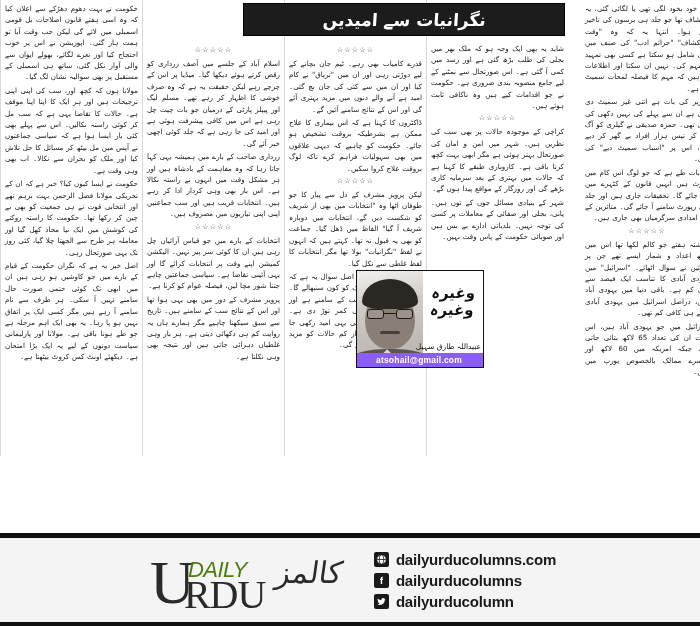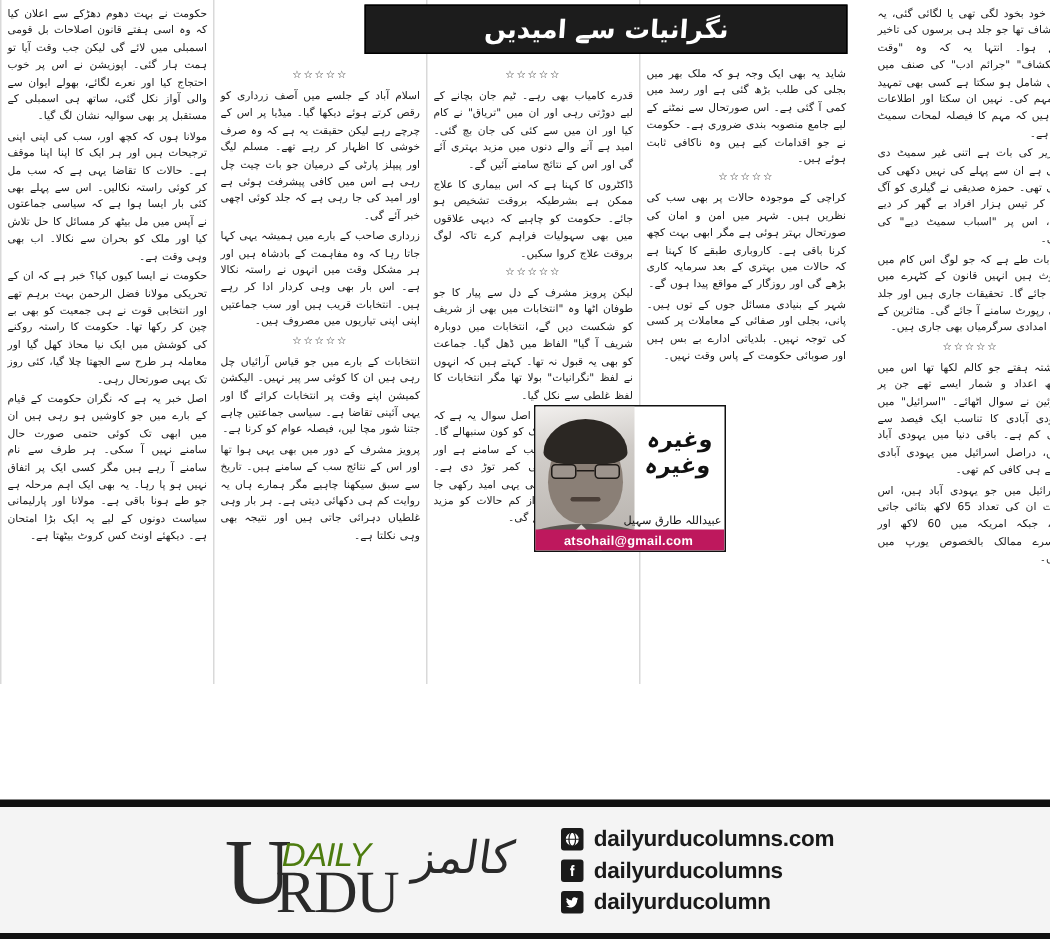--- a/index.html
+++ b/index.html
@@ -197,21 +197,21 @@
     font-family: "DejaVu Sans", sans-serif;
     font-size: 7.5px;
     color: #111;
     text-align: center;
     direction: rtl;
     white-space: nowrap;
   }
   #author-email {
     position: absolute;
     bottom: 0; left: 0; right: 0;
-    background: #be185d;
+    background: #8b5cf6;
     color: #fff;
     font-family: "Liberation Sans", sans-serif;
     font-size: 8.5px;
     font-weight: bold;
     letter-spacing: 0.2px;
     text-align: center;
     padding: 2px 0 2.5px 0;
     direction: ltr;
     width: 128px;
     margin-left: -62px;

